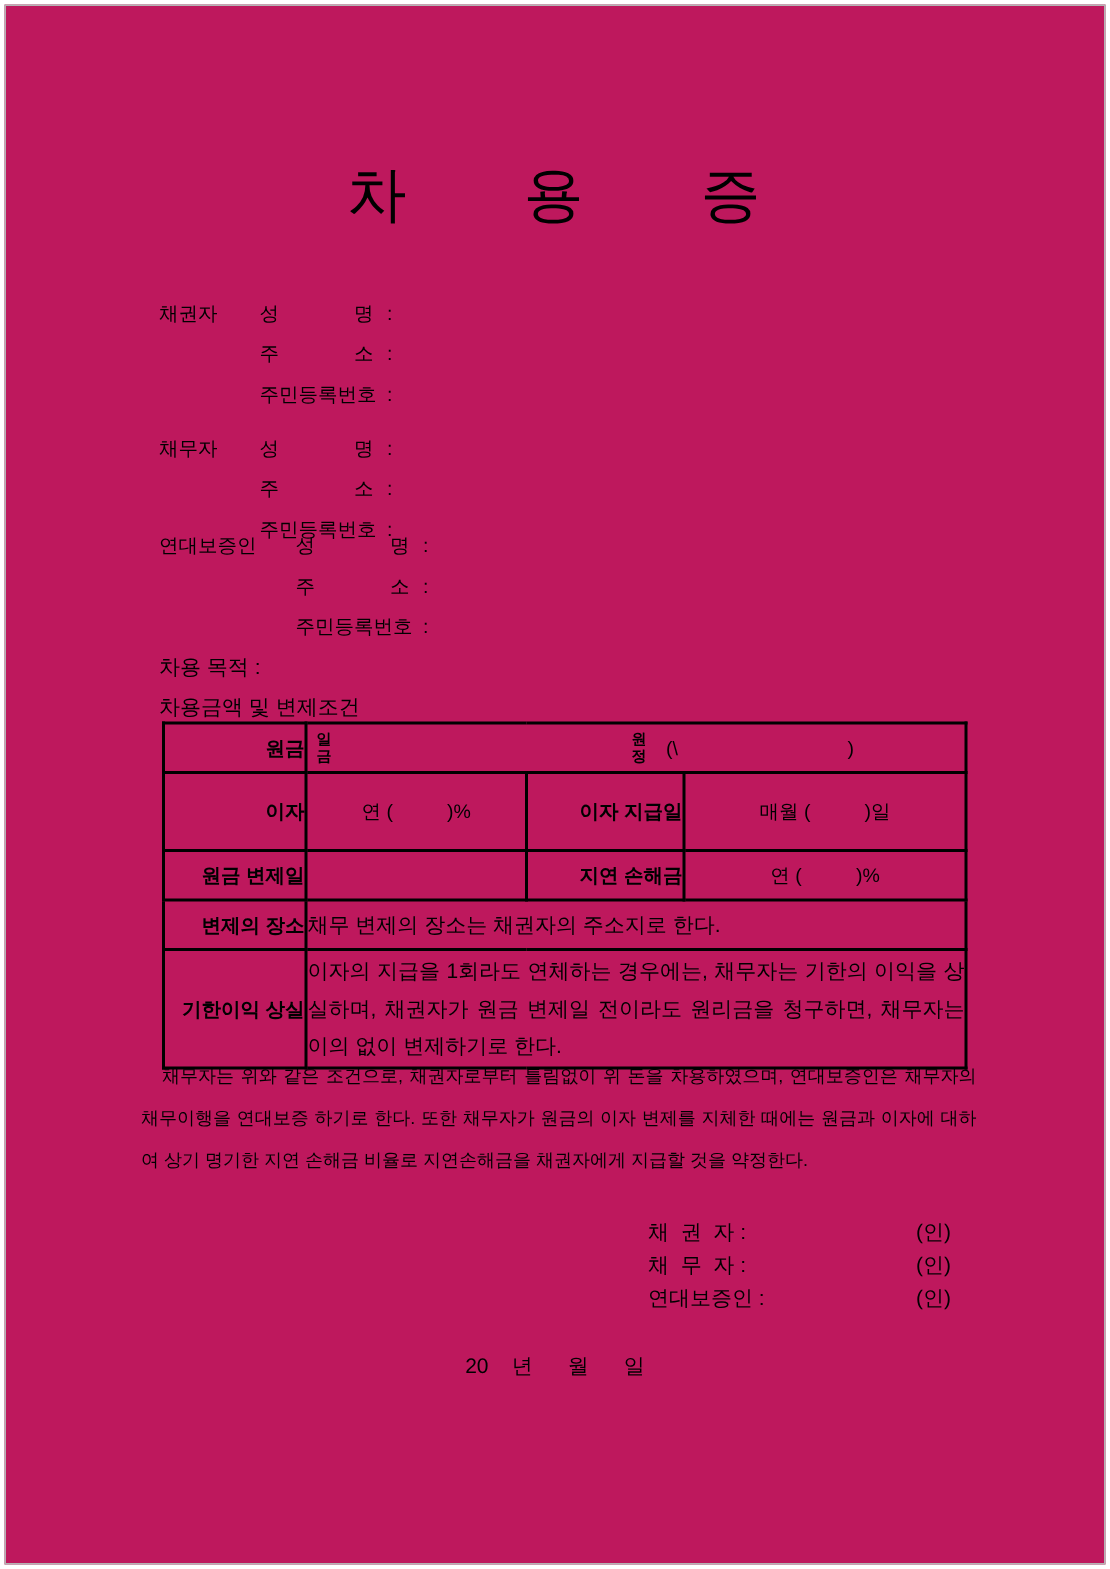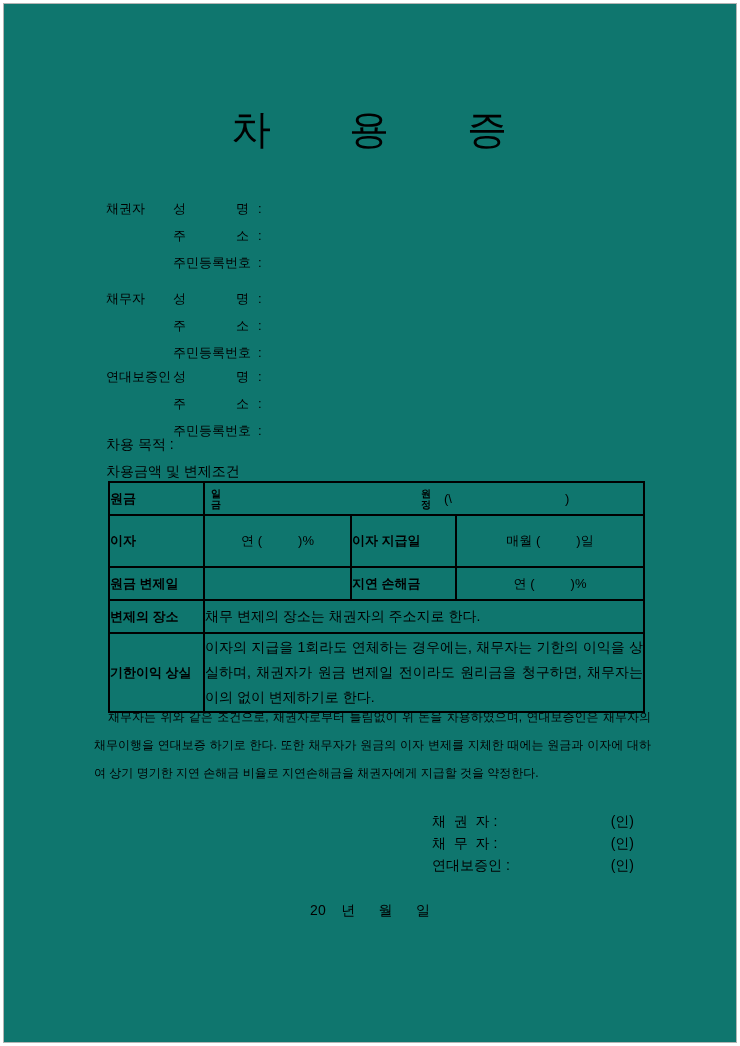--- a/index.html
+++ b/index.html
@@ -1,20 +1,20 @@
 <!DOCTYPE html>
 <html><head>
 <meta charset="utf-8">
 <style>
   html,body{margin:0;padding:0;background:#fff;}
   .page{
     position:relative;
     width:732px;height:1038px;
     margin:3px;border:1px solid #b4b4b4;
-    background:#0f766e;color:#000;
+    background:#be185d;color:#000;
     font-family:"Liberation Sans","DejaVu Sans",sans-serif;
     overflow:hidden;
   }
   .title{
     position:absolute;top:98px;left:0;width:100%;
     text-align:center;margin:0;
     font-family:"Liberation Serif","DejaVu Serif",serif;
     font-size:40px;font-weight:400;letter-spacing:2px;word-spacing:26px;
     white-space:pre;
   }
@@ -23,21 +23,21 @@
   .party .frow{display:flex;align-items:baseline;}
   .spread{display:inline-flex;justify-content:space-between;width:76px;white-space:nowrap;}
   .colon{margin-left:9px;white-space:pre;}
   .plain-line{position:absolute;left:102px;font-size:14px;white-space:pre;}
   table.loan{
     position:absolute;top:477px;left:104px;
     border-collapse:collapse;table-layout:fixed;width:535px;
     font-size:13px;
   }
   table.loan td{border:2px solid #000;vertical-align:middle;padding:0;}
-  td.hdr{font-weight:bold;text-align:left;}
+  td.hdr{font-weight:bold;text-align:right;}
   td.val{text-align:center;white-space:pre;}
   td.text-cell{padding:4px 11px;text-align:justify;font-size:14px;line-height:25px;}
   .amount-line{display:flex;align-items:center;}
   .stack{display:inline-flex;flex-direction:column;font-size:10px;line-height:11px;font-weight:bold;}
   .stack span{display:block;}
   .s1{margin-left:6px;}
   .s2{margin-left:200px;}
   .amt-open{margin-left:13px;font-size:13px;white-space:pre;}
   .amt-close{margin-left:113px;font-size:13px;white-space:pre;}
   .agreement{
@@ -104,21 +104,21 @@
       <div class="frow">
         <span class="spread">
             <span>주민등록번호</span>
             <span></span>
           </span>
         <span class="colon">:</span>
       </div>
     </div>
   </div>
 
-  <div class="party" style="top:359px;">
+  <div class="party" style="top:346px;gap:24px;">
     <span class="role">연대보증인</span>
     <div class="fields">
       <div class="frow">
         <span class="spread">
             <span>성</span>
             <span>명</span>
           </span>
         <span class="colon">:</span>
       </div>
       <div class="frow">

